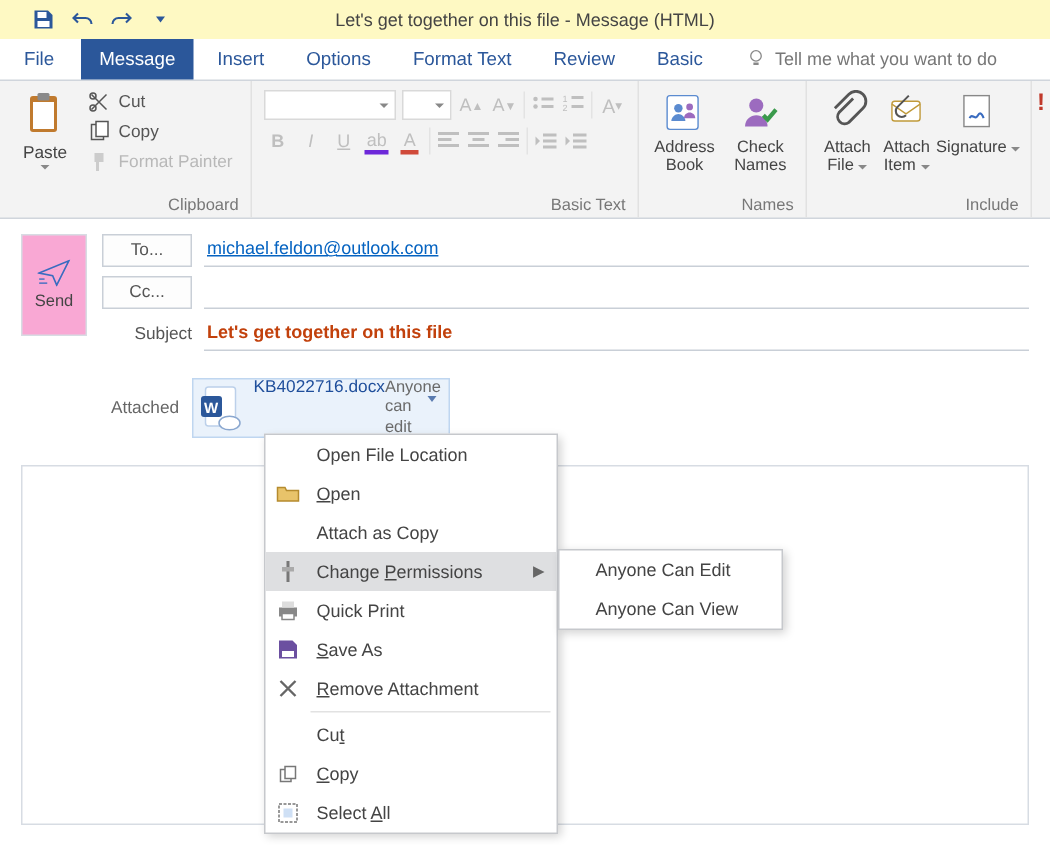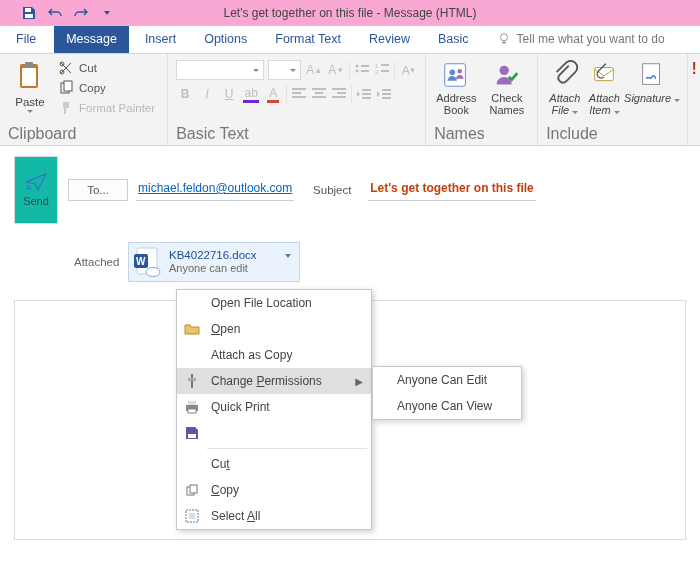--- a/index.html
+++ b/index.html
@@ -1,35 +1,35 @@
 <!DOCTYPE html>
 <html><head>
 <meta charset="utf-8">
 <style>
   * { box-sizing: border-box; margin: 0; padding: 0; font-family: "Segoe UI", Tahoma, sans-serif; }
   body { width: 700px; height: 563px; background: #fff; overflow: hidden; font-size: 12px; color: #444; }
 
   
-  .titlebar { height: 26px; background: #f9a8d4; display: flex; align-items: center; position: relative; padding-left: 12px; }
+  .titlebar { height: 26px; background: #fef9c3; display: flex; align-items: center; position: relative; padding-left: 12px; }
   .qat { display: flex; align-items: center; gap: 8px; padding-left: 8px; }
   .qat .qat-btn { width: 18px; height: 18px; display: flex; align-items: center; justify-content: center; color: #2b579a; }
   .title-center { position: absolute; left: 50%; transform: translateX(-50%); font-size: 12px; color: #444; white-space: nowrap; }
 
   
   .tabs { height: 28px; background: #fff; display: flex; align-items: flex-end; padding-left: 6px; gap: 4px; border-bottom: 1px solid #d0d5dc; }
   .tab { padding: 6px 12px 7px; font-size: 12.5px; color: #2b579a; cursor: pointer; }
   .tab.file { color: #2b579a; padding-left: 10px; padding-right: 14px; }
   .tab.active { background: #2b579a; color: #fff; }
   .tell-me { display: flex; align-items: center; gap: 6px; color: #777; padding: 6px 8px 7px; margin-left: 4px; }
   .tell-me .bulb { width: 14px; height: 14px; }
 
   
   .ribbon { height: 92px; background: #f3f3f3; display: flex; border-bottom: 1px solid #d0d5dc; position: relative; }
   .group { border-right: 1px solid #e1e1e1; padding: 4px 8px 2px; display: flex; flex-direction: column; justify-content: space-between; }
-  .group-label { text-align: left; font-size: 16px; color: #777; padding-top: 2px; }
+  .group-label { text-align: right; font-size: 11px; color: #777; padding-top: 2px; }
   .group-body { flex: 1; display: flex; gap: 6px; }
 
   
   .paste-col { display: flex; flex-direction: column; align-items: center; width: 44px; cursor: pointer; }
   .paste-icon { width: 32px; height: 32px; margin-top: 2px; }
   .paste-label { font-size: 11.5px; color: #444; margin-top: 4px; display: flex; align-items: center; gap: 2px; flex-direction: column; }
   .clip-rows { display: flex; flex-direction: column; gap: 4px; padding-top: 2px; }
   .clip-row { display: flex; align-items: center; gap: 5px; font-size: 11.5px; color: #555; cursor: pointer; }
   .clip-row.disabled { color: #b8b8b8; }
   .mini-icon { width: 16px; height: 16px; flex-shrink: 0; }
@@ -42,43 +42,43 @@
   .size-combo { width: 36px; height: 20px; border: 1px solid #d9d9d9; background: #fff; display: flex; align-items: center; justify-content: flex-end; padding: 0 4px; }
   .sep-v { width: 1px; height: 18px; background: #e3e3e3; }
   .para-block { display: flex; gap: 4px; align-items: center; }
 
   
   .big-btn { display: flex; flex-direction: column; align-items: center; width: 52px; cursor: pointer; }
   .big-btn .bi { width: 30px; height: 30px; margin-top: 2px; }
   .big-btn .bl { font-size: 11px; color: #444; text-align: center; line-height: 1.1; margin-top: 2px; white-space: pre; }
 
   
-  .include-body { display: flex; gap: 2px; font-style: italic; }
+  .include-body { display: flex; gap: 2px; }
 
   
   .overflow-col { width: 12px; display: flex; align-items: flex-start; justify-content: center; padding-top: 6px; color: #c0392b; font-size: 16px; }
 
   
   .compose { padding: 10px 14px 0 14px; }
   .send-fields { display: flex; gap: 10px; }
-  .send-col { width: 44px; display: flex; flex-direction: column; align-items: center; border: 1px solid #d7dce3; background: #14b8a6; padding: 6px 0; cursor: pointer; height: 68px; justify-content: center; }
+  .send-col { width: 44px; display: flex; flex-direction: column; align-items: center; border: 1px solid #d7dce3; background: #f9a8d4; padding: 6px 0; cursor: pointer; height: 68px; justify-content: center; }
   .send-col .paper-plane { width: 22px; height: 18px; }
   .send-col .send-lbl { font-size: 11px; color: #444; margin-top: 4px; }
-  .fields { flex: 1; display: flex; flex-direction: row; gap: 6px; }
+  .fields { flex: 1; display: flex; flex-direction: column; gap: 6px; }
   .field-row { display: flex; align-items: center; gap: 8px; }
   .field-btn { width: 60px; height: 22px; border: 1px solid #c9cfd7; background: #fdfdfd; font-size: 11.5px; color: #555; text-align: center; line-height: 20px; cursor: pointer; }
-  .field-label { width: 60px; font-size: 11.5px; color: #555; text-align: center; padding-left: 4px; }
+  .field-label { width: 60px; font-size: 11.5px; color: #555; text-align: right; padding-left: 4px; }
   .field-input { flex: 1; height: 22px; border-bottom: 1px solid #c9cfd7; font-size: 12px; padding: 2px 2px; outline: none; }
   .field-input .link { color: #0563c1; text-decoration: underline; }
 
   .attach-row { display: flex; align-items: center; margin-top: 18px; }
   .attach-label { width: 114px; font-size: 11.5px; color: #666; padding-left: 60px; }
   .attach-chip { width: 172px; height: 40px; border: 1px solid #bfd6f0; background: #eaf2fb; display: flex; align-items: center; padding: 4px 4px; gap: 8px; cursor: pointer; position: relative; }
   .attach-chip .doc-icon { width: 28px; height: 32px; position: relative; }
-  .attach-chip .texts { display: flex; flex-direction: column; line-height: 1.2; justify-content: flex-end; }
+  .attach-chip .texts { display: flex; flex-direction: row; line-height: 1.2; justify-content: flex-end; }
   .attach-chip .fn { font-size: 11.5px; color: #1f4e9b; }
   .attach-chip .perm { font-size: 11px; color: #6a6a6a; }
   .attach-chip .chev { position: absolute; right: 4px; top: 4px; width: 10px; height: 10px; color: #5a7bb0; }
 
   
   .msg-body { margin-top: 18px; border: 1px solid #d7dce3; height: 240px; }
 
   
   .ctx-menu { position: absolute; left: 176px; top: 289px; width: 196px; background: #fff; border: 1px solid #c6c8cc; box-shadow: 2px 2px 6px rgba(0,0,0,.18); font-size: 12px; color: #444; z-index: 10; }
   .ctx-item { height: 26px; display: flex; align-items: center; gap: 10px; padding: 0 8px 0 6px; cursor: pointer; position: relative; }
@@ -329,20 +329,24 @@
           <rect x="1" y="17" width="6" height="1" fill="#3a6cc0"></rect>
         </svg>
       <div class="send-lbl">Send</div>
     </div>
     <div class="fields">
       <div class="field-row">
         <div class="field-btn">To...</div>
         <div class="field-input"><span class="link">michael.feldon@outlook.com</span></div>
       </div>
       <div class="field-row">
+        <div class="field-btn">Cc...</div>
+        <div class="field-input"></div>
+      </div>
+      <div class="field-row">
         <div class="field-label">Subject</div>
         <div class="field-input" style="font-weight:600;color:#c2410c">Let's get together on this file</div>
       </div>
     </div>
   </div>
 
   <div class="attach-row">
     <div class="attach-label">Attached</div>
     <div class="attach-chip">
       <div class="doc-icon">
@@ -401,20 +405,29 @@
       </div>
     <div class="txt">Quick Print</div>
   </div>
   <div class="ctx-item">
     <div class="ci">
         <svg width="16" height="16" viewBox="0 0 16 16">
           <path d="M2 2h9l3 3v9H2z" fill="#6b4fa0"></path>
           <rect x="4" y="9" width="8" height="4" fill="#fff"></rect>
         </svg>
       </div>
+    <div class="txt"><span class="u">S</span><span>ave As</span></div>
+  </div>
+  <div class="ctx-item">
+    <div class="ci">
+        <svg width="14" height="14" viewBox="0 0 14 14">
+          <path d="M2 2l10 10M12 2L2 12" stroke="#666" stroke-width="1.6"></path>
+        </svg>
+      </div>
+    <div class="txt"><span class="u">R</span><span>emove Attachment</span></div>
   </div>
   <div class="ctx-sep"></div>
   <div class="ctx-item">
     <div class="ci"></div>
     <div class="txt"><span>Cu</span><span class="u">t</span></div>
   </div>
   <div class="ctx-item">
     <div class="ci">
         <svg width="14" height="14" viewBox="0 0 14 14">
           <rect x="2" y="4" width="7" height="8" fill="none" stroke="#777"></rect>

